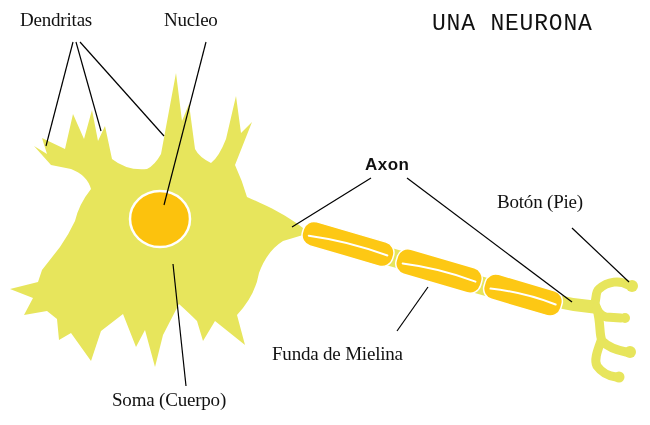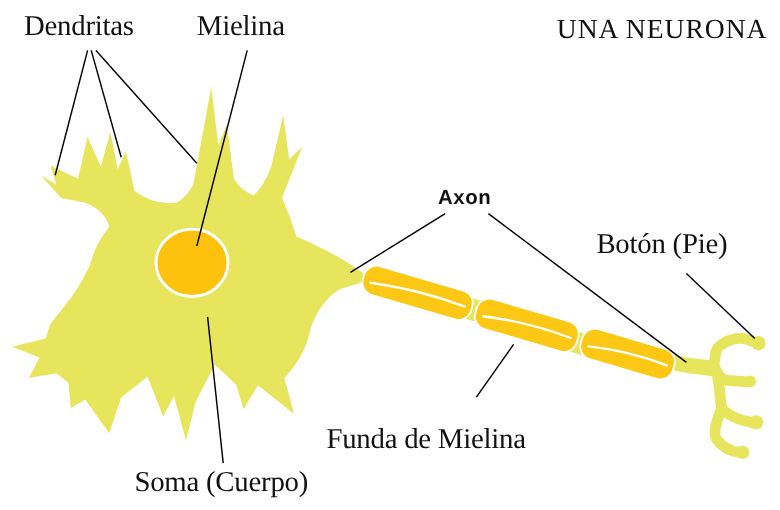--- a/index.html
+++ b/index.html
@@ -7,21 +7,21 @@
     position:relative;
     width:650px;height:425px;
     background:var(--background,#fff);
     overflow:hidden;
     font-family:"Liberation Serif", serif;
   }
   .stage svg{position:absolute;left:0;top:0;}
   .lbl{
     position:absolute;
     color:#111;
-    font-size:24px;
+    font-size:19px;
     letter-spacing:-0.2px;
     white-space:nowrap;
     line-height:1;
     user-select:none;
   }
   .lbl-title{
     font-size:23px;
     letter-spacing:0.8px;
   }
   .lbl-axon{
@@ -112,24 +112,24 @@
       <path class="pointer" d="M371,178 L292,227"></path>
       <path class="pointer" d="M407,178 L572,302"></path>
       <path class="pointer" d="M572,228 L629,282"></path>
       <path class="pointer" d="M397,331 L428,287"></path>
       <path class="pointer" d="M173,264 L186,386"></path>
     </g>
   </svg>
 
   <div class="lbl" style="left:20px;top:10px;">Dendritas</div>
 
-  <div class="lbl" style="left:164px;top:10px;">Mielina</div>
+  <div class="lbl" style="left:164px;top:10px;">Nucleo</div>
 
-  <div class="lbl lbl-title" style="left:464px;top:13px;">UNA NEURONA</div>
+  <div class="lbl lbl-title" style="left:432px;top:13px;font-family:Liberation Mono, monospace;">UNA NEURONA</div>
 
   <div class="lbl lbl-axon" style="left:365px;top:156px;">Axon</div>
 
   <div class="lbl" style="left:497px;top:192px;">Botón (Pie)</div>
 
-  <div class="lbl" style="left:272px;top:354px;">Funda de Mielina</div>
+  <div class="lbl" style="left:272px;top:344px;">Funda de Mielina</div>
 
   <div class="lbl" style="left:112px;top:390px;">Soma (Cuerpo)</div>
 </div>
 
 </body></html>

